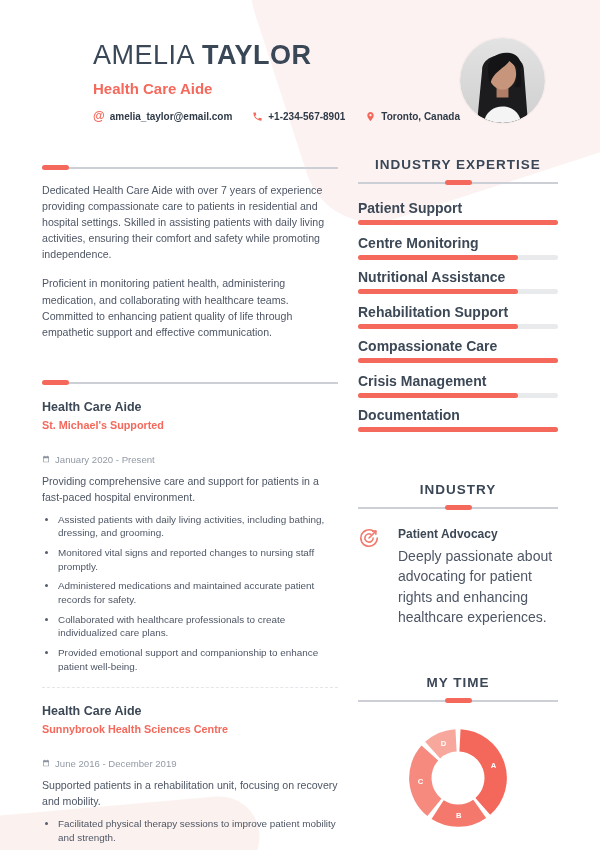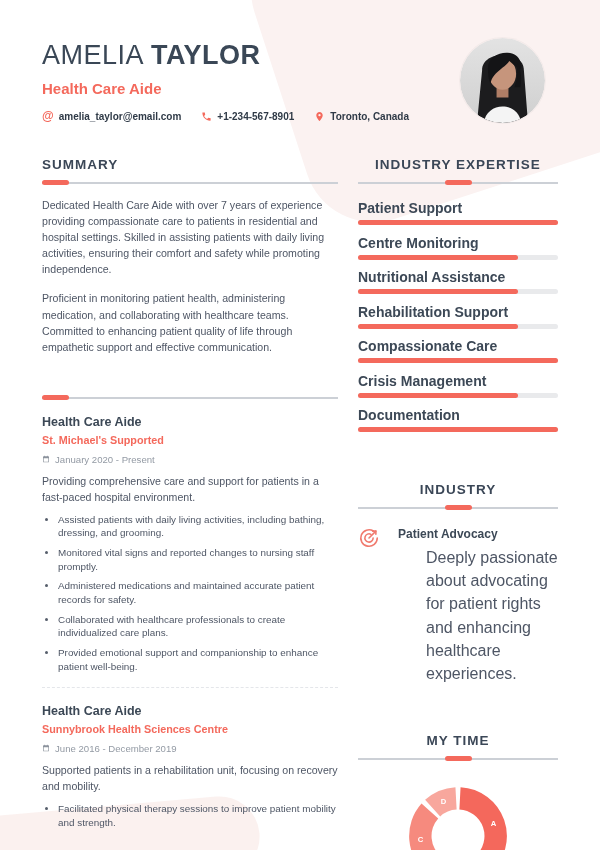--- a/index.html
+++ b/index.html
@@ -8,21 +8,21 @@
     width:600px; height:850px; position:relative; overflow:hidden;
     background:#ffffff; font-family:"Liberation Sans", sans-serif; color:#4e5665;
   }
   
   .deco-tr { position:absolute; top:-130px; right:-110px; width:440px; height:310px;
     background:#fbf2f1; border-radius:70px; transform:rotate(-18deg); }
   .deco-bl { position:absolute; bottom:-36px; left:-40px; width:300px; height:80px;
     background:#faecea; border-radius:40px; transform:rotate(-5deg); opacity:.75; }
 
   
-  .header { position:relative; padding:40px 42px 0 42px; display:flex; justify-content:space-between; align-items:flex-start; }
+  .header { position:relative; padding:40px 42px 0 42px; display:flex; justify-content:flex-end; align-items:flex-start; }
   .name { font-size:27px; letter-spacing:.5px; color:#3a4756; white-space:nowrap; }
   .name .first { font-weight:400; }
   .name .last { font-weight:800; margin-left:7px; }
   .job-title { margin-top:9px; font-size:15px; font-weight:700; color:#f4695c; }
   .contacts { display:flex; gap:20px; margin-top:13px; align-items:center;
     font-size:10px; font-weight:700; color:#2f3a47; }
   .contact { display:flex; align-items:center; gap:5px; }
   .contact .glyph { color:#f4695c; font-weight:800; font-size:12px; line-height:1; }
   .contact svg { display:block; }
   .avatar { width:85px; height:85px; border-radius:50%; overflow:hidden; flex:none; margin:-2px 13px 0 0; box-shadow:0 0 0 1px rgba(0,0,0,.03); }
@@ -41,39 +41,39 @@
 
   
   .summary p { font-size:10.6px; line-height:1.52; margin:13px 0 0 0; color:#4e5665; }
 
   
   .section-experience { margin-top:42px; }
   .jobs { margin-top:16px; }
   .job + .job { margin-top:14px; padding-top:16px; border-top:1.5px dashed #e4e6ea; }
   .job-name { font-size:12.5px; font-weight:800; color:#3c4856; }
   .company { margin-top:5px; font-size:10.8px; font-weight:700; color:#f4695c; }
-  .date-row { display:flex; align-items:center; gap:5px; margin-top:8px; font-size:9.6px; color:#939aa4; }
+  .date-row { display:flex; align-items:center; gap:5px; margin-top:23px; font-size:9.6px; color:#939aa4; }
   .job-desc { margin-top:9px; font-size:10.6px; line-height:1.5; color:#4e5665; }
   .job ul { margin:7px 0 0 0; padding-left:16px; }
   .job li { font-size:9.9px; line-height:1.38; margin-bottom:6px; color:#4e5665; }
   .job li::marker { color:#565e6b; }
 
   
   .skills { margin-top:16px; }
   .skill { margin-bottom:9.5px; }
   .skill-label { font-size:14px; font-weight:700; color:#3c4856; margin-bottom:4px; }
   .bar { height:5px; background:#e9eaec; border-radius:3px; }
   .bar-fill { height:5px; background:#f4695c; border-radius:3px; }
 
   
   .section-passions { margin-top:50px; }
   .passion { display:flex; gap:18px; margin-top:18px; }
   .passion-icon { flex:none; width:22px; }
   .passion-title { font-size:12px; font-weight:800; color:#3c4856; }
-  .passion-desc { margin-top:5px; font-size:16px; line-height:1.45; color:#4e5665;margin-left:28px; }
+  .passion-desc { margin-top:5px; font-size:14px; line-height:1.45; color:#4e5665; }
 
   
   .section-mytime { margin-top:48px; }
   .donut-wrap { display:flex; justify-content:center; margin-top:20px; }
 </style>
 </head>
 <body>
 
 <div class="deco-tr"></div>
 <div class="deco-bl"></div>
@@ -129,21 +129,20 @@
       </g>
     </svg>
   </div>
 </div>
 
 <div class="main">
 
   <div class="col-left">
 
     <div class="section summary">
-      <div class="section-heading">SUMMARY</div>
       <div class="rule">
           <span class="accent"></span>
         </div>
       <p>Dedicated Health Care Aide with over 7 years of experience providing compassionate care to patients in residential and hospital settings. Skilled in assisting patients with daily living activities, ensuring their comfort and safety while promoting independence.</p>
       <p>Proficient in monitoring patient health, administering medication, and collaborating with healthcare teams. Committed to enhancing patient quality of life through empathetic support and effective communication.</p>
     </div>
 
     <div class="section section-experience">
       <div class="rule">
           <span class="accent"></span>

